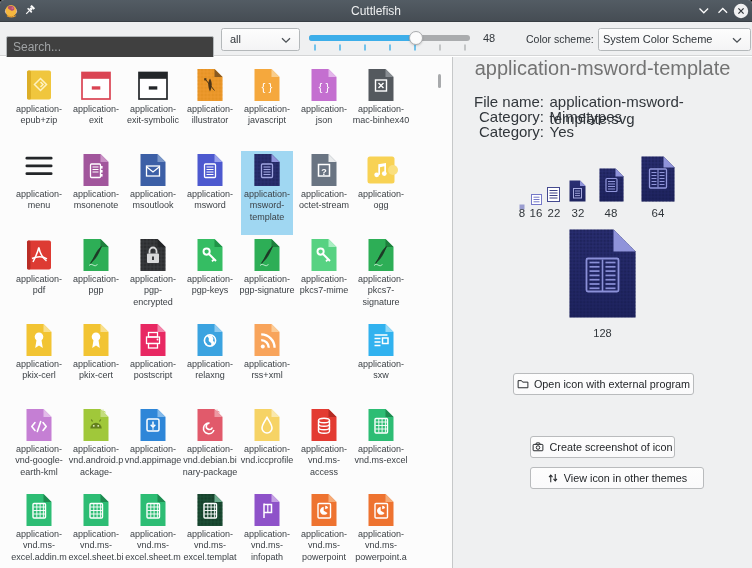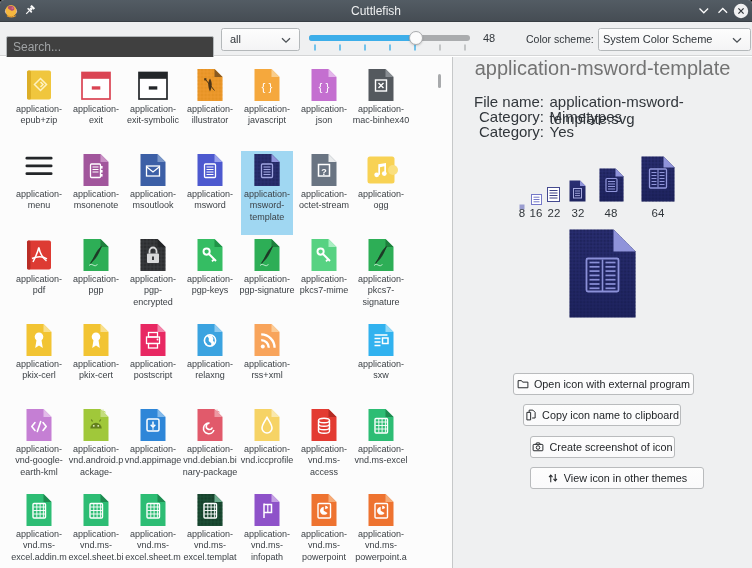--- a/index.html
+++ b/index.html
@@ -653,31 +653,26 @@
           <line x1="36.5" y1="42.1" x2="46.5" y2="42.1" stroke="#8b90d8" stroke-width="1.7"></line>
           <line x1="20.5" y1="46.4" x2="30.5" y2="46.4" stroke="#8b90d8" stroke-width="1.7"></line>
           <line x1="36.5" y1="46.4" x2="46.5" y2="46.4" stroke="#8b90d8" stroke-width="1.7"></line>
           <line x1="20.5" y1="50.7" x2="30.5" y2="50.7" stroke="#8b90d8" stroke-width="1.7"></line>
           <line x1="36.5" y1="50.7" x2="46.5" y2="50.7" stroke="#8b90d8" stroke-width="1.7"></line>
           <line x1="20.5" y1="55.0" x2="30.5" y2="55.0" stroke="#8b90d8" stroke-width="1.7"></line>
           <line x1="36.5" y1="55.0" x2="46.5" y2="55.0" stroke="#8b90d8" stroke-width="1.7"></line>
           <line x1="20.5" y1="59.3" x2="30.5" y2="59.3" stroke="#8b90d8" stroke-width="1.7"></line>
           <line x1="36.5" y1="59.3" x2="46.5" y2="59.3" stroke="#8b90d8" stroke-width="1.7"></line>
         </svg></div>
+    <div class="rlabel" style="left:0;right:0;top:270px;text-align:center">128</div>
     <div class="btn" style="left:60px;top:316px;width:181px"><svg width="12" height="12" viewBox="0 0 16 16">
           <g fill="none" stroke="#232629" stroke-width="1.3">
             <path d="M1.5,13 V3.5 h4.5 l1.5,2 h7 V13 Z"></path>
           </g>
         </svg>Open icon with external program</div>
-    <div class="btn" style="left:70px;top:347px;width:158px"><svg width="12" height="12" viewBox="0 0 16 16">
-          <g fill="none" stroke="#232629" stroke-width="1.3">
-            <path d="M5.5,4 V1.5 h5 l3,3 V12 h-4"></path>
-            <path d="M2.5,4.5 h5 v10 h-5 Z"></path>
-          </g>
-        </svg>Copy icon name to clipboard</div>
     <div class="btn" style="left:77px;top:379px;width:145px"><svg width="12" height="12" viewBox="0 0 16 16">
           <g fill="none" stroke="#232629" stroke-width="1.3">
             <rect x="1.5" y="4.5" width="13" height="8.5" rx="1"></rect>
             <path d="M5,4.5 l1,-2 h4 l1,2"></path>
             <circle cx="8" cy="8.7" r="2.4"></circle>
           </g>
         </svg>Create screenshot of icon</div>
     <div class="btn" style="left:77px;top:410px;width:174px"><svg width="12" height="12" viewBox="0 0 16 16">
           <g fill="none" stroke="#232629" stroke-width="1.4">
             <path d="M5,13.5 V4.5"></path>

